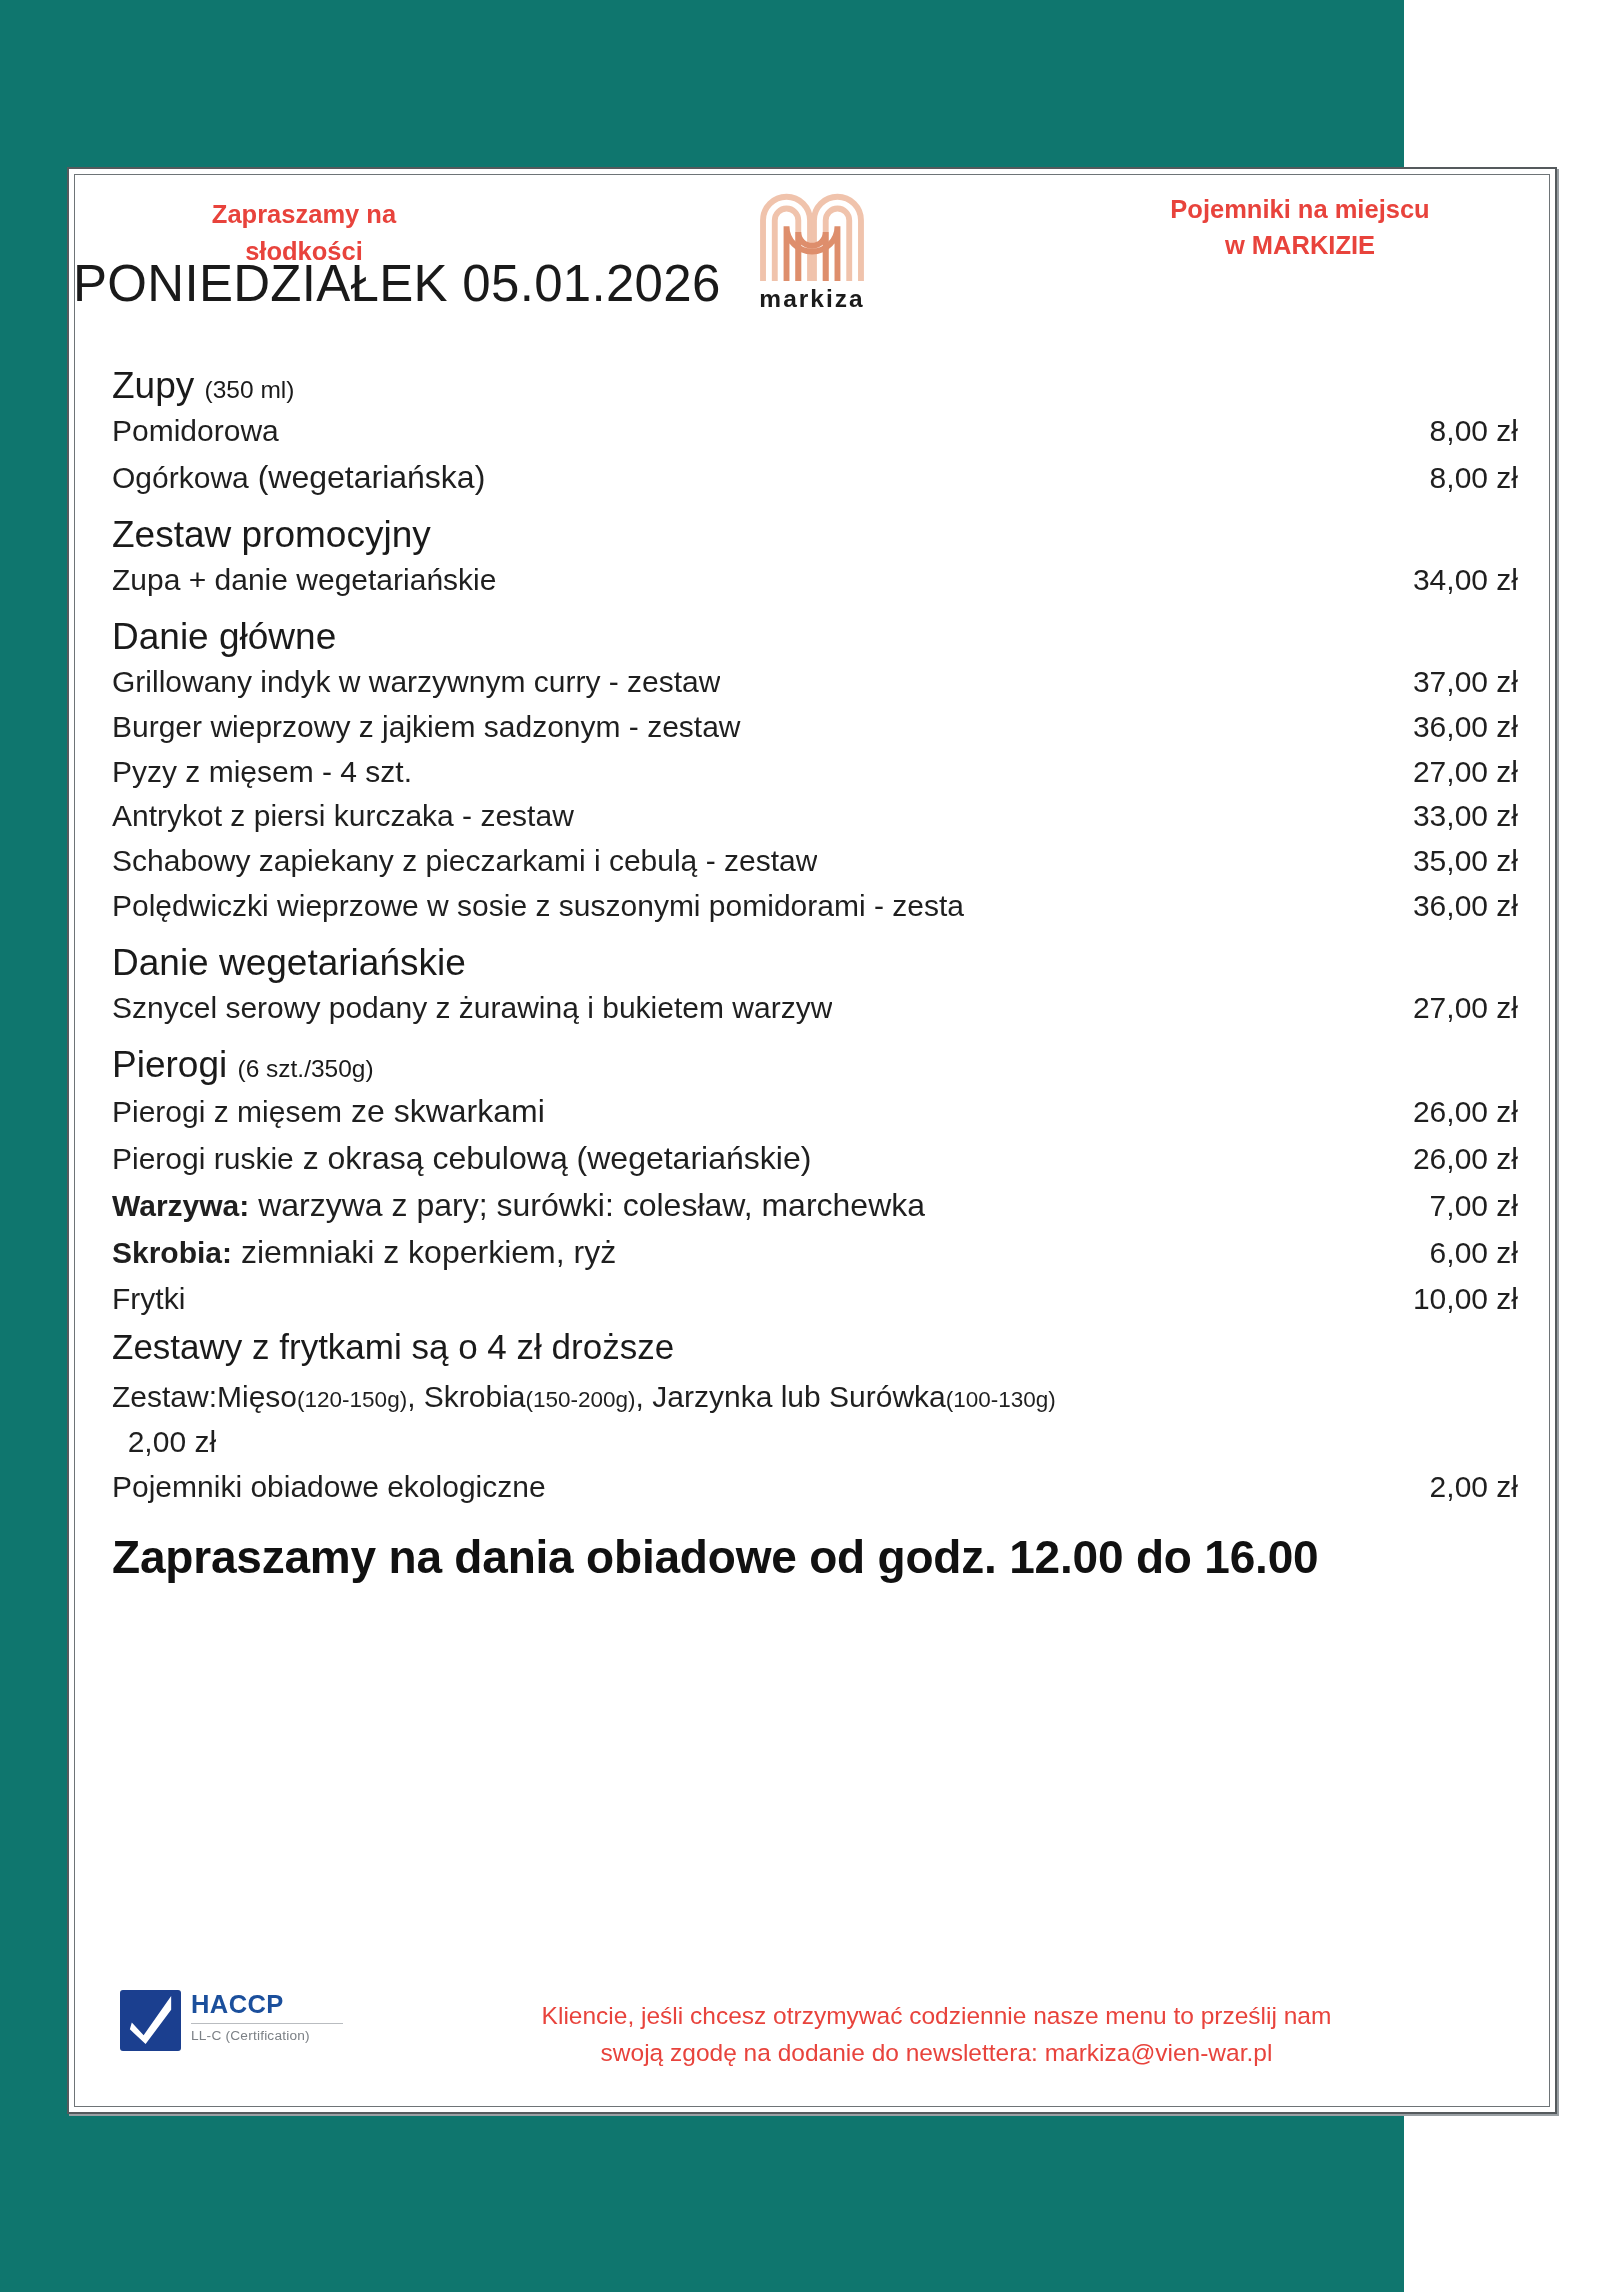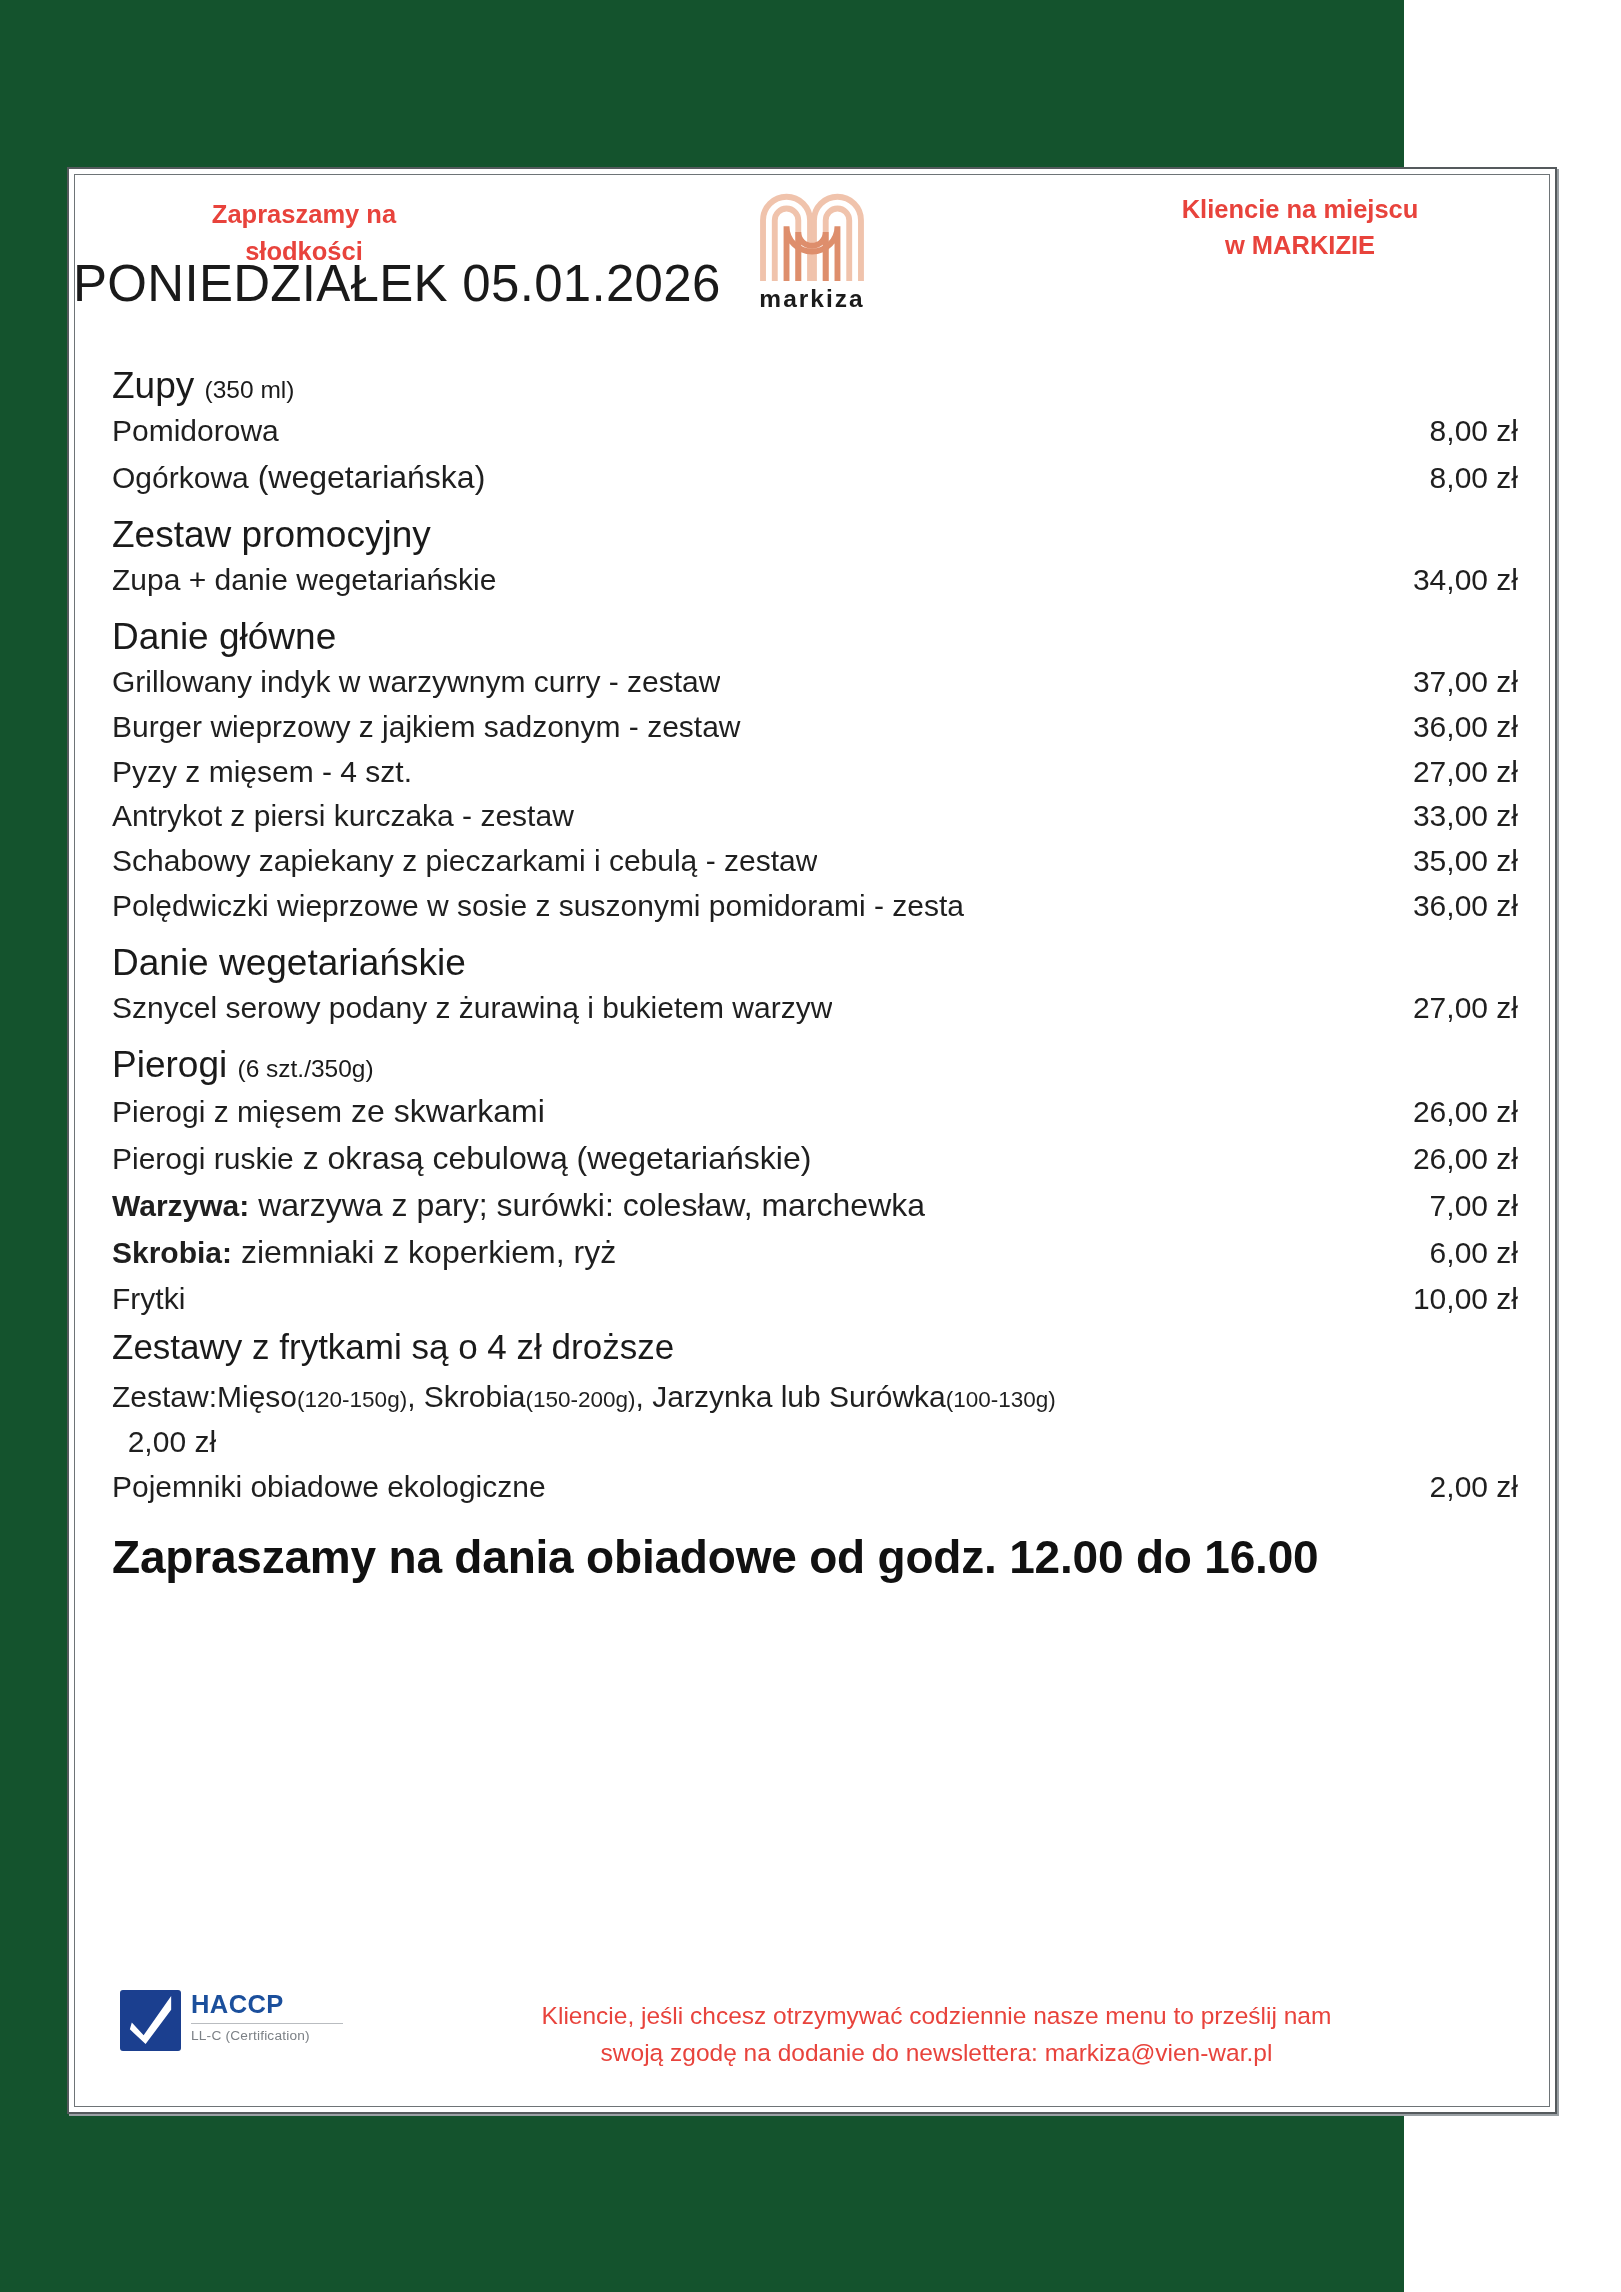--- a/index.html
+++ b/index.html
@@ -12,21 +12,21 @@
     height: 2293px;
     font-family: "Liberation Sans", sans-serif;
     -webkit-font-smoothing: antialiased;
   }
 
   .page {
     position: absolute;
     left: 0; top: 0;
     width: 1404px;
     height: 2293px;
-    background: #14532d;
+    background: #0f766e;
   }
 
   
   .frame {
     position: absolute;
     left: 67px;
     top: 167px;
     width: 1490px;
     height: 1947px;
     border: 2.9px solid #555a5d;
@@ -249,21 +249,21 @@
             <path d="M61 96 L61 34 A24 24 0 0 1 109 34 L109 96" stroke="#f0c3ac" stroke-width="6"></path>
             <path d="M73 96 L73 34 A12 12 0 0 1 97 34 L97 96" stroke="#f0c3ac" stroke-width="6"></path>
             <path d="M33 96 L33 40 A26 26 0 0 0 85 40 L85 96" stroke="#de8e6c" stroke-width="6"></path>
             <path d="M45 96 L45 46 A14 14 0 0 0 73 46 L73 96" stroke="#de8e6c" stroke-width="6"></path>
           </g>
         </svg>
         <span class="logo-word">markiza</span>
       </div>
 
       <div class="promo-right">
-        <div>Kliencie na miejscu</div>
+        <div>Pojemniki na miejscu</div>
         <div>w MARKIZIE</div>
       </div>
 
       <div class="menu-title">PONIEDZIAŁEK 05.01.2026</div>
     </div>
 
     <div class="content">
       <div id="sections-root">
           <div class="section-head tight"><span>Zupy</span> <span class="sub">(350 ml)</span></div>
           <div class="row">

